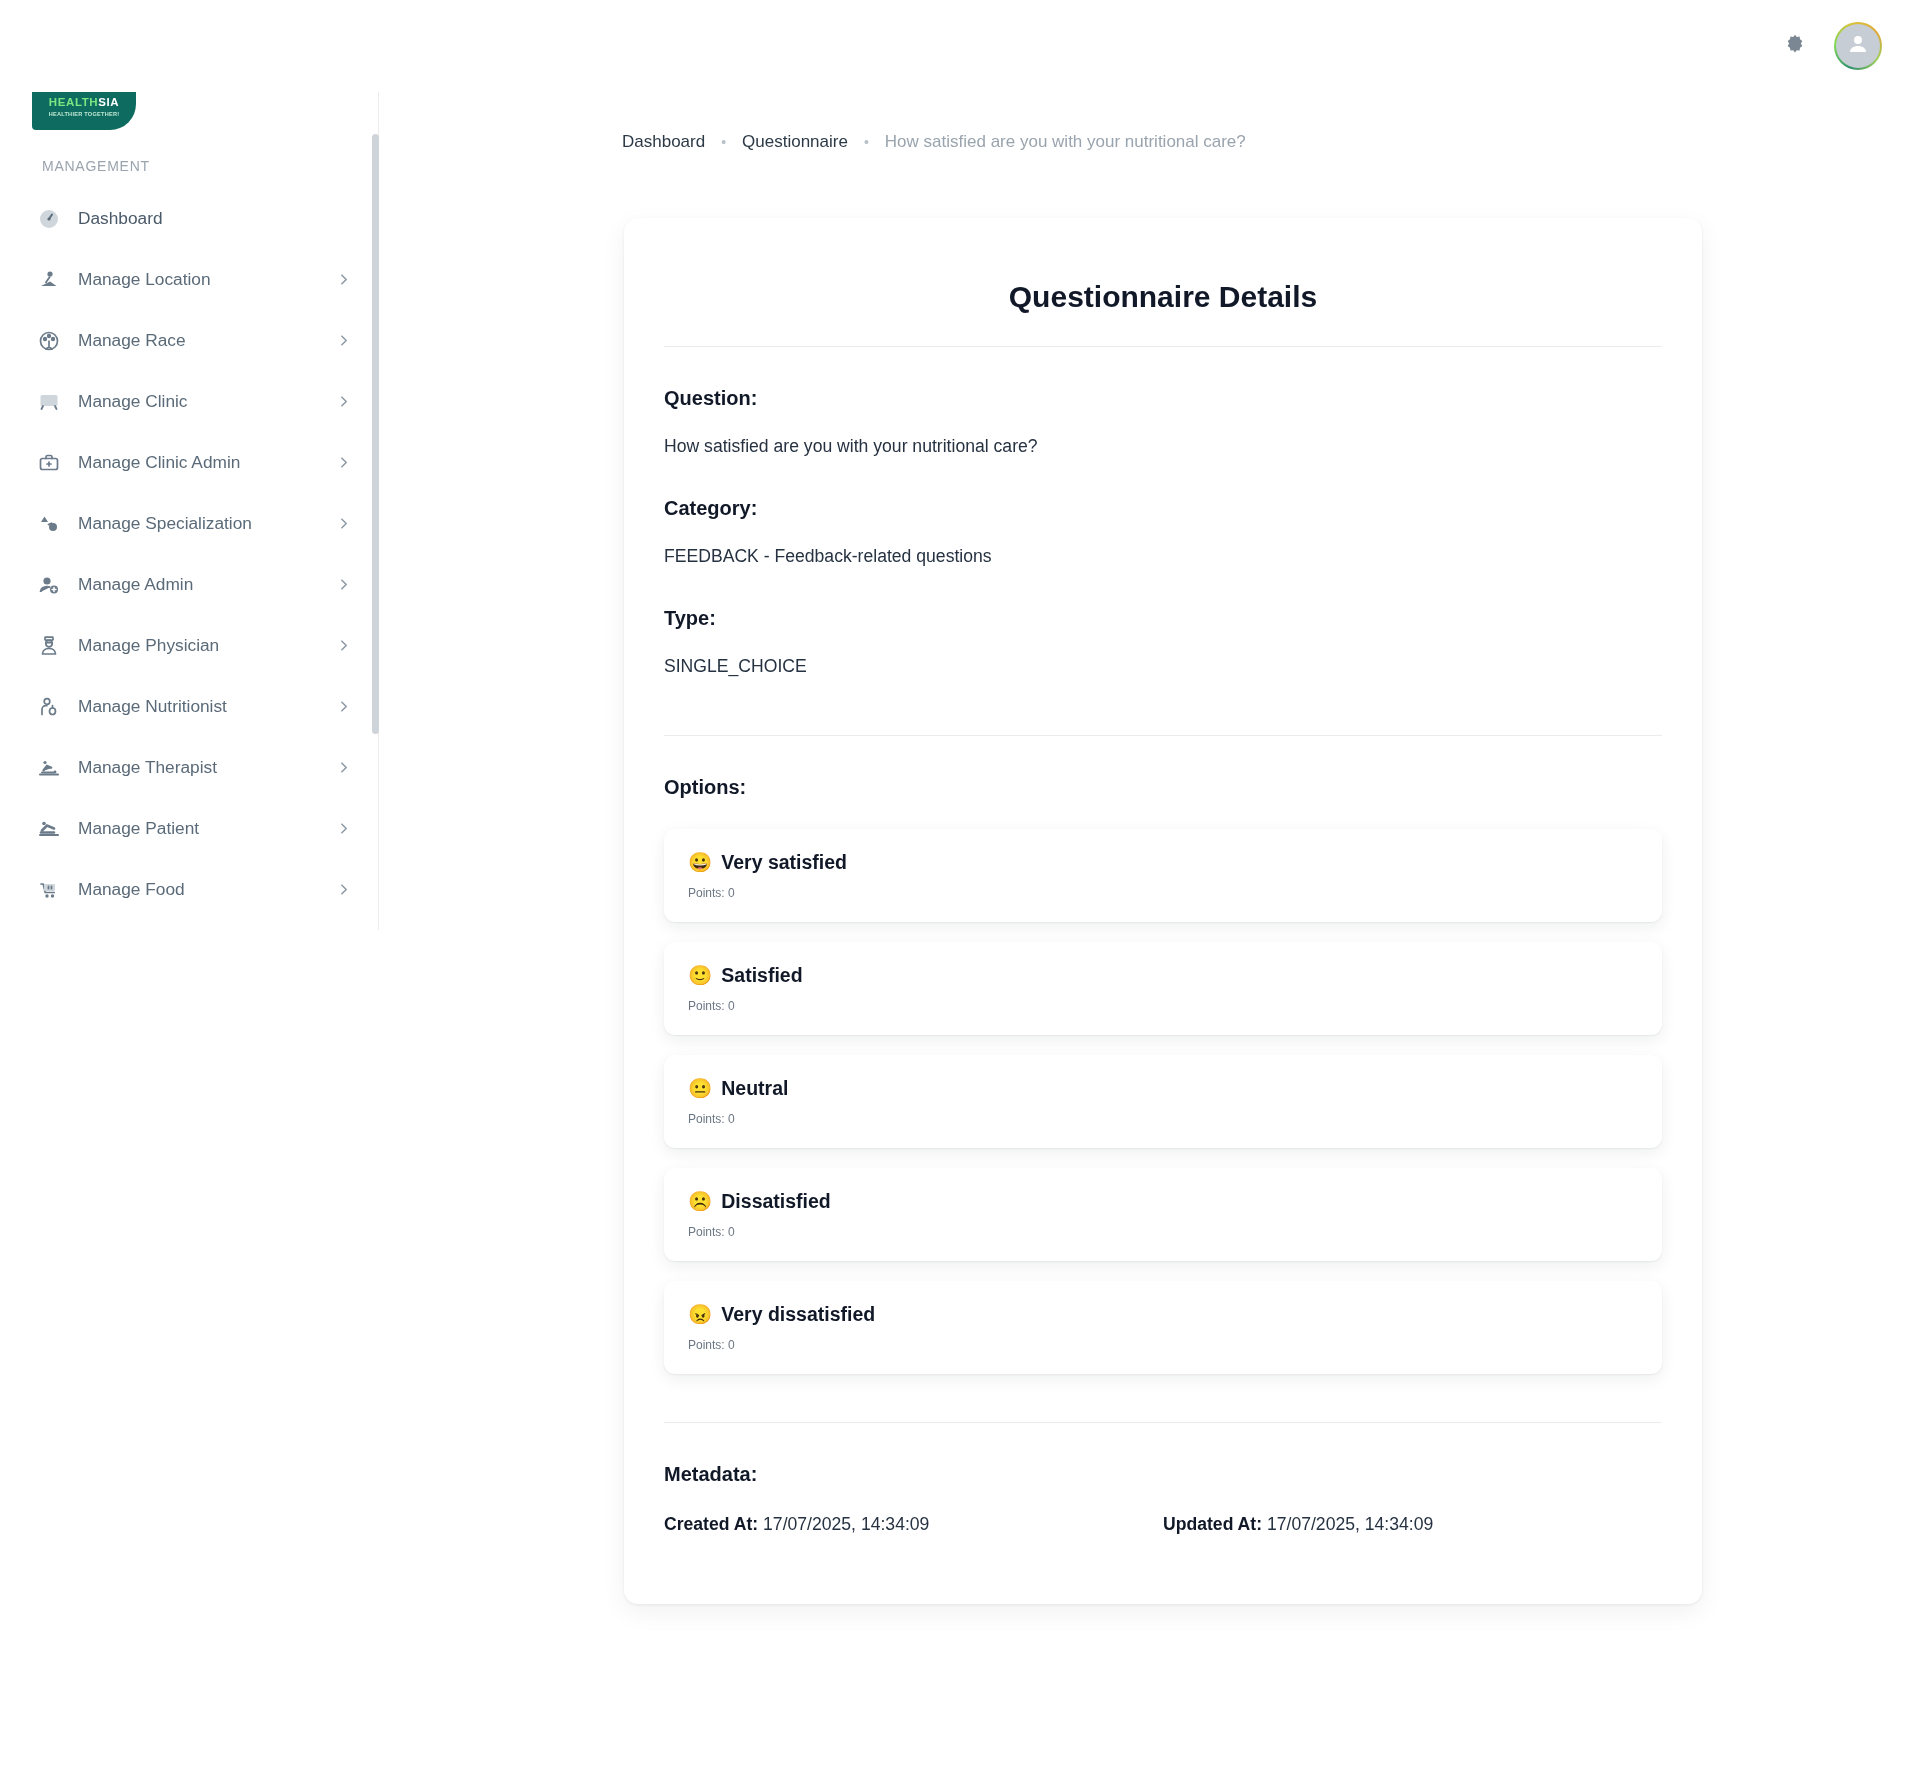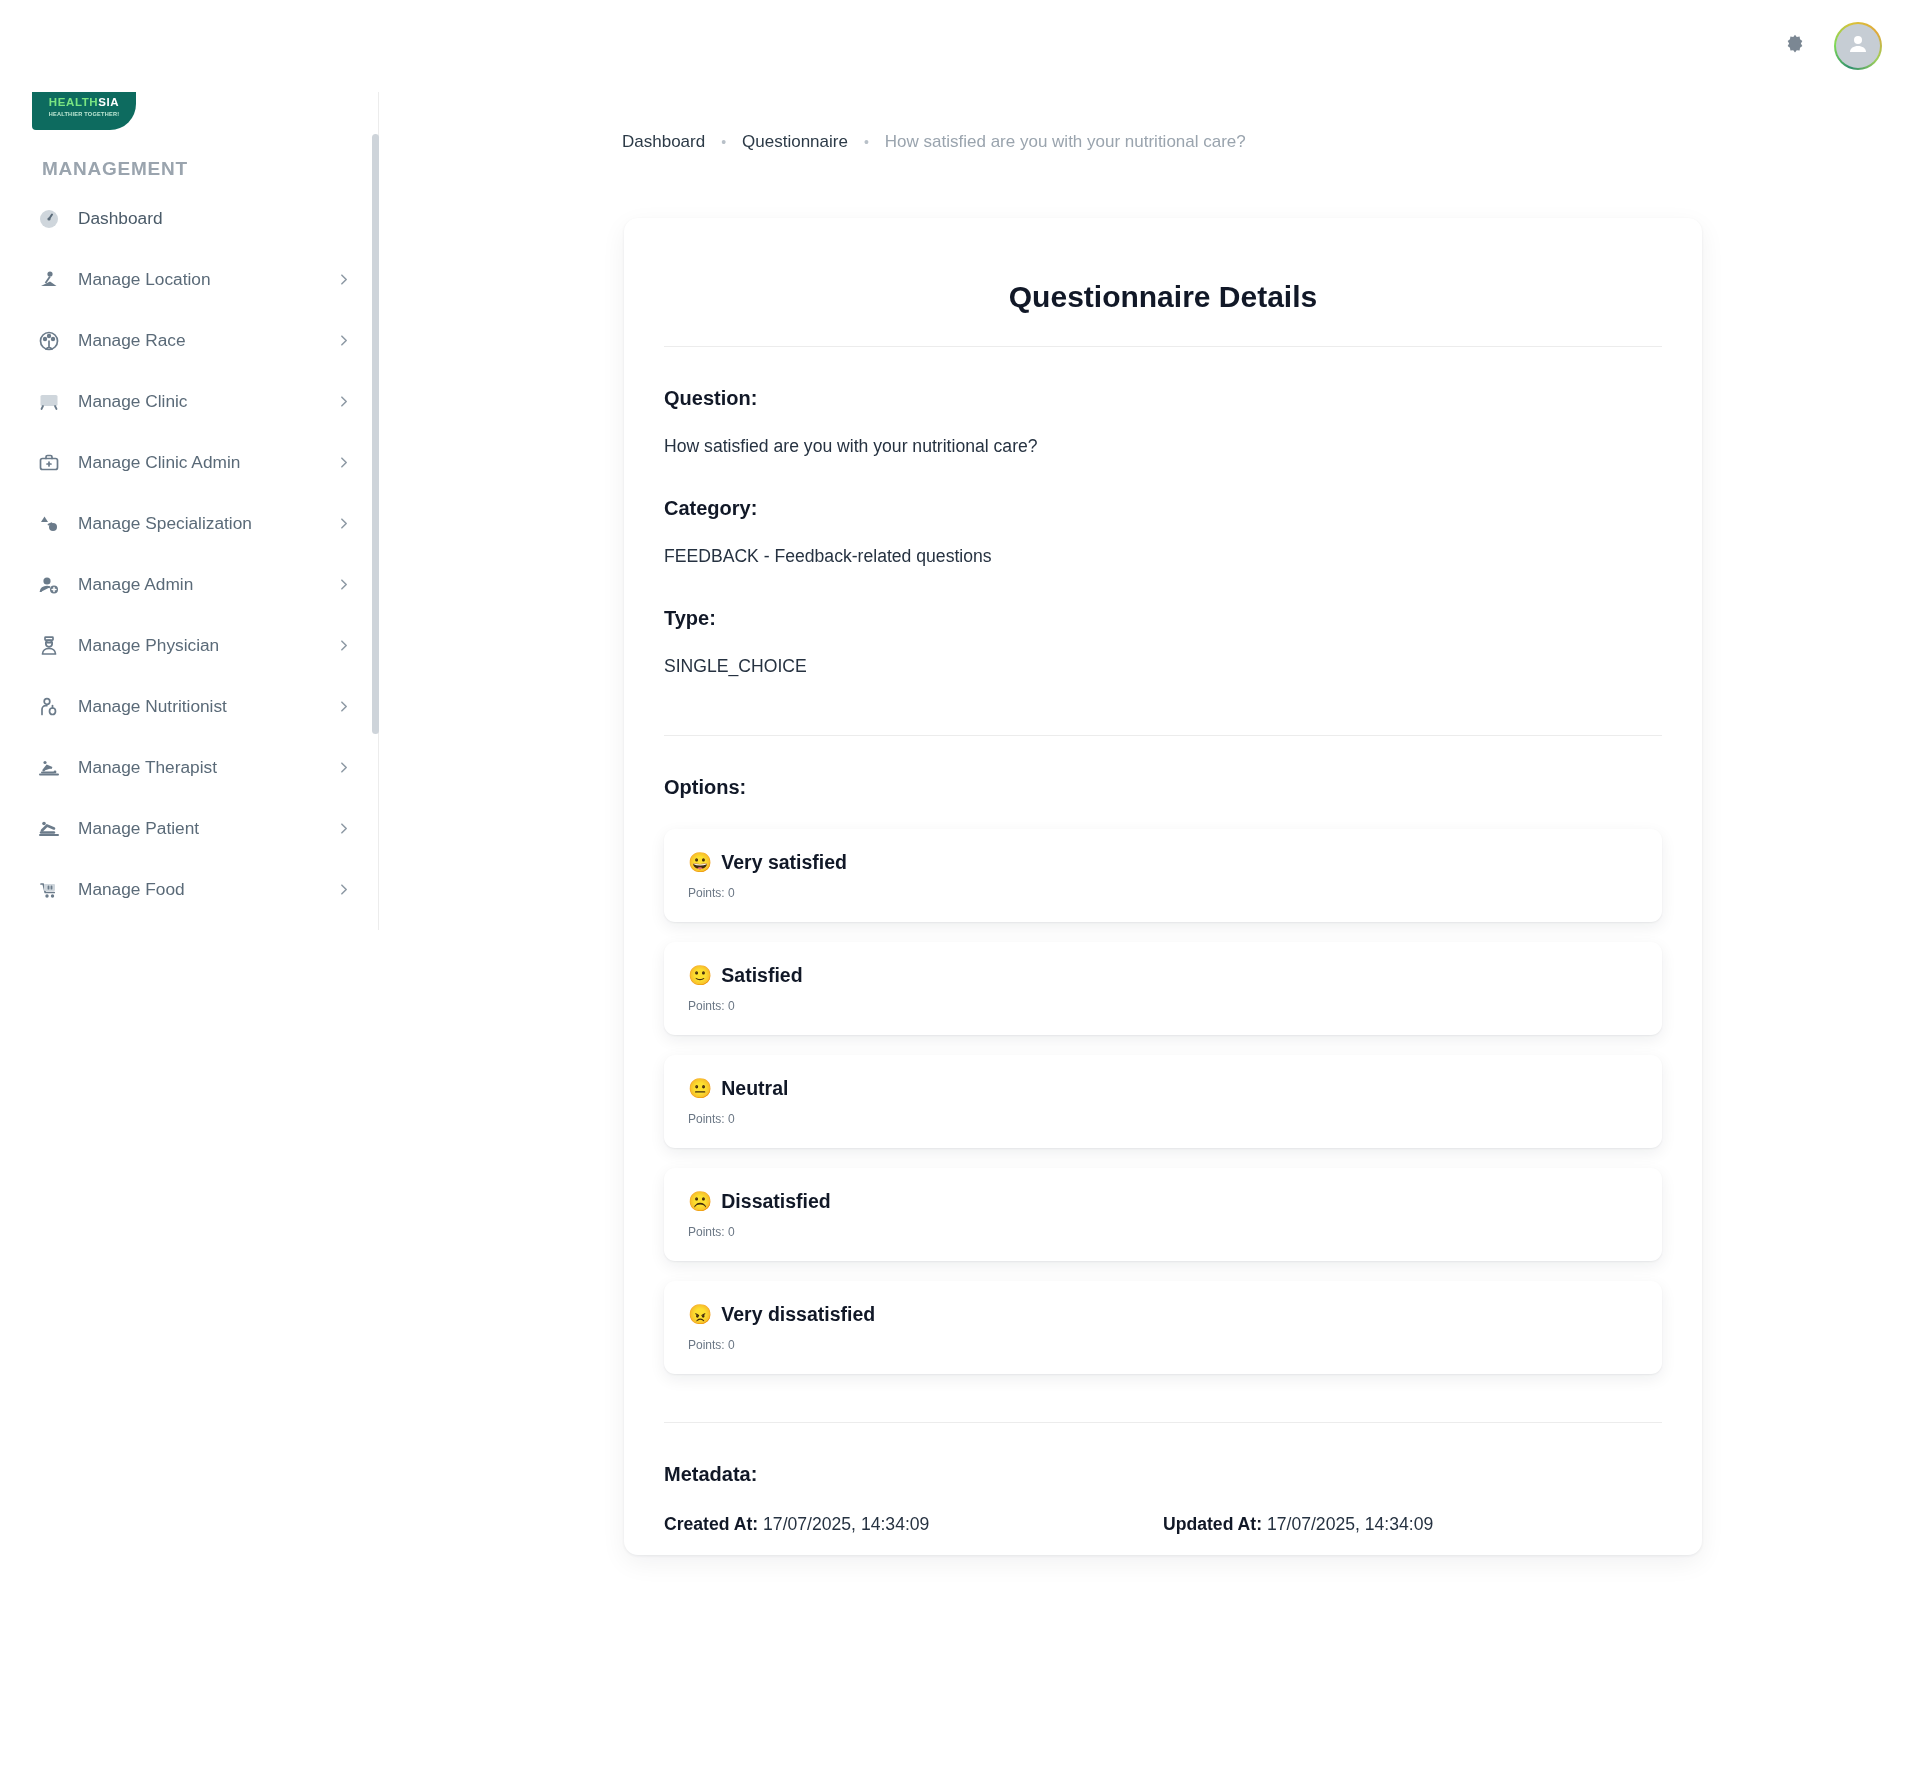--- a/index.html
+++ b/index.html
@@ -103,22 +103,22 @@
   }
   .divider-v {
     position: absolute;
     top: 0; left: 378px;
     width: 1px; height: 930px;
     background: #ececec;
   }
   .nav-section-title {
     position: absolute;
     top: 158px; left: 34px;
-    font-size: 19px;
-    font-weight: 700;
+    font-size: 14px;
+    font-weight: 400;
     color: #9aa4ae;
     letter-spacing: 0.75px;
     padding-left: 8px;
   }
   .nav-list {
     position: absolute;
     top: 188px; left: 0;
     width: 372px;
     height: 748px;
     overflow: hidden;
@@ -205,21 +205,21 @@
     white-space: nowrap;
   }
 
   .card {
     position: absolute;
     top: 218px; left: 245px;
     width: 1078px;
     background: #ffffff;
     border-radius: 14px;
     box-shadow: 0 1px 3px rgba(16,24,40,0.07), 0 8px 26px rgba(16,24,40,0.06);
-    padding: 40px 40px 20px 40px;
+    padding: 40px 40px 69px 40px;
   }
   .card-title {
     text-align: center;
     font-size: 30px;
     font-weight: 700;
     color: #111827;
     margin-top: 22px;
     margin-bottom: 32px;
   }
   .hr {

